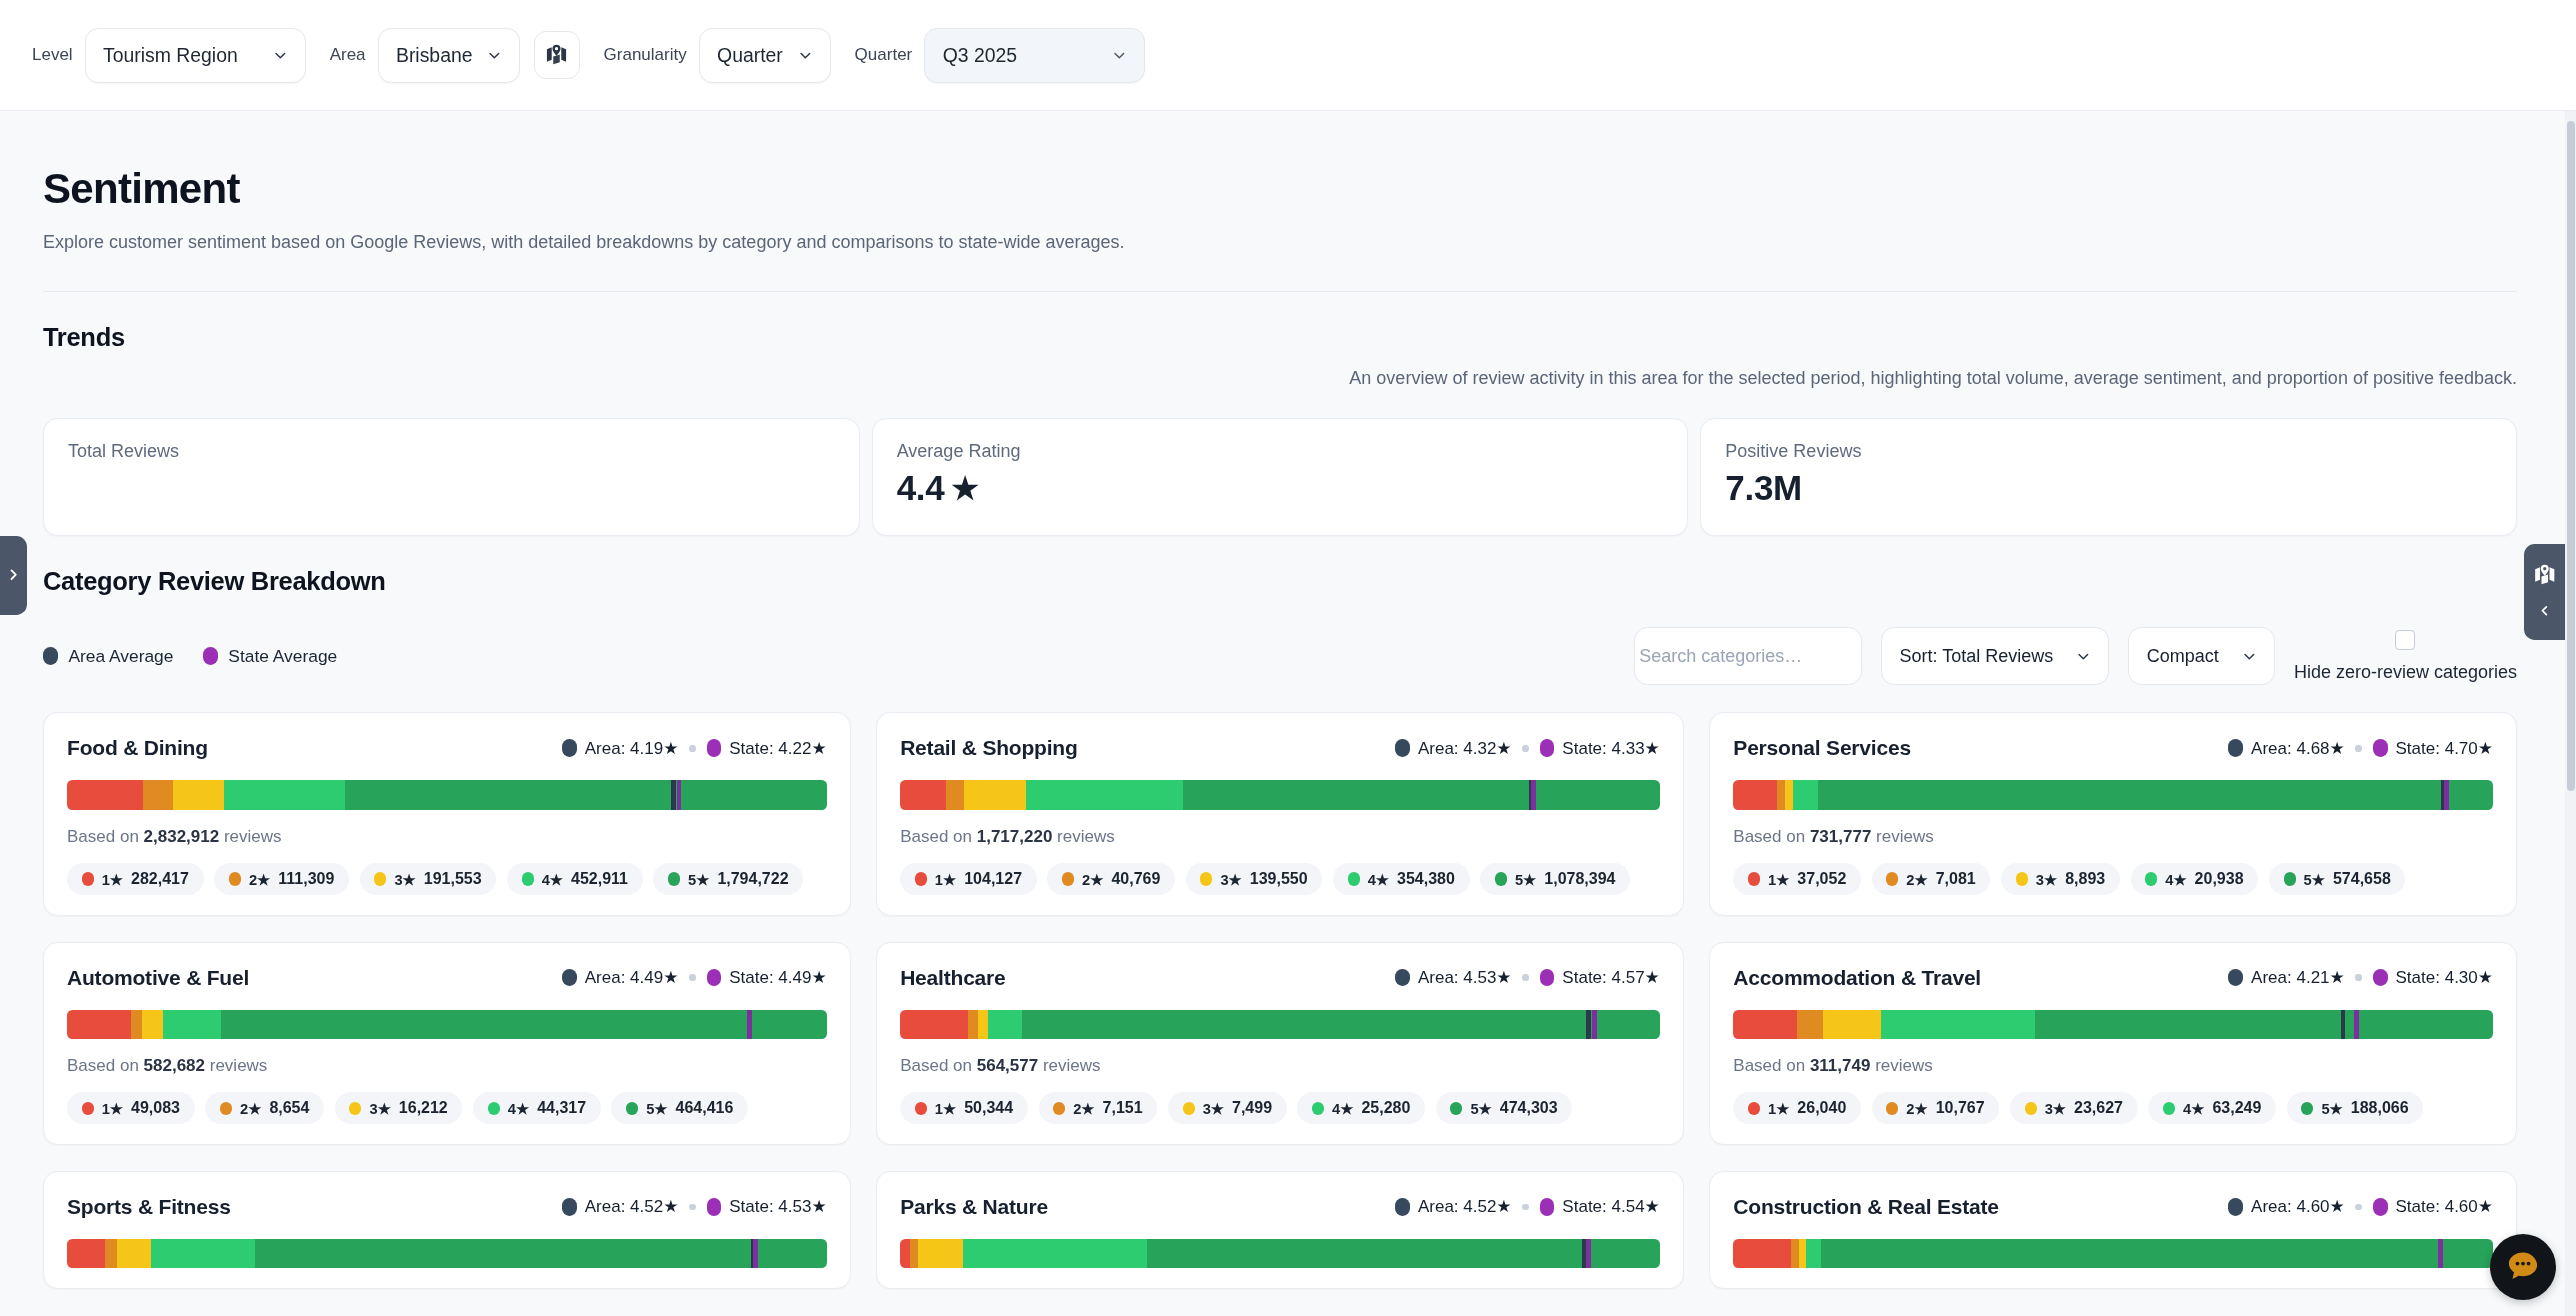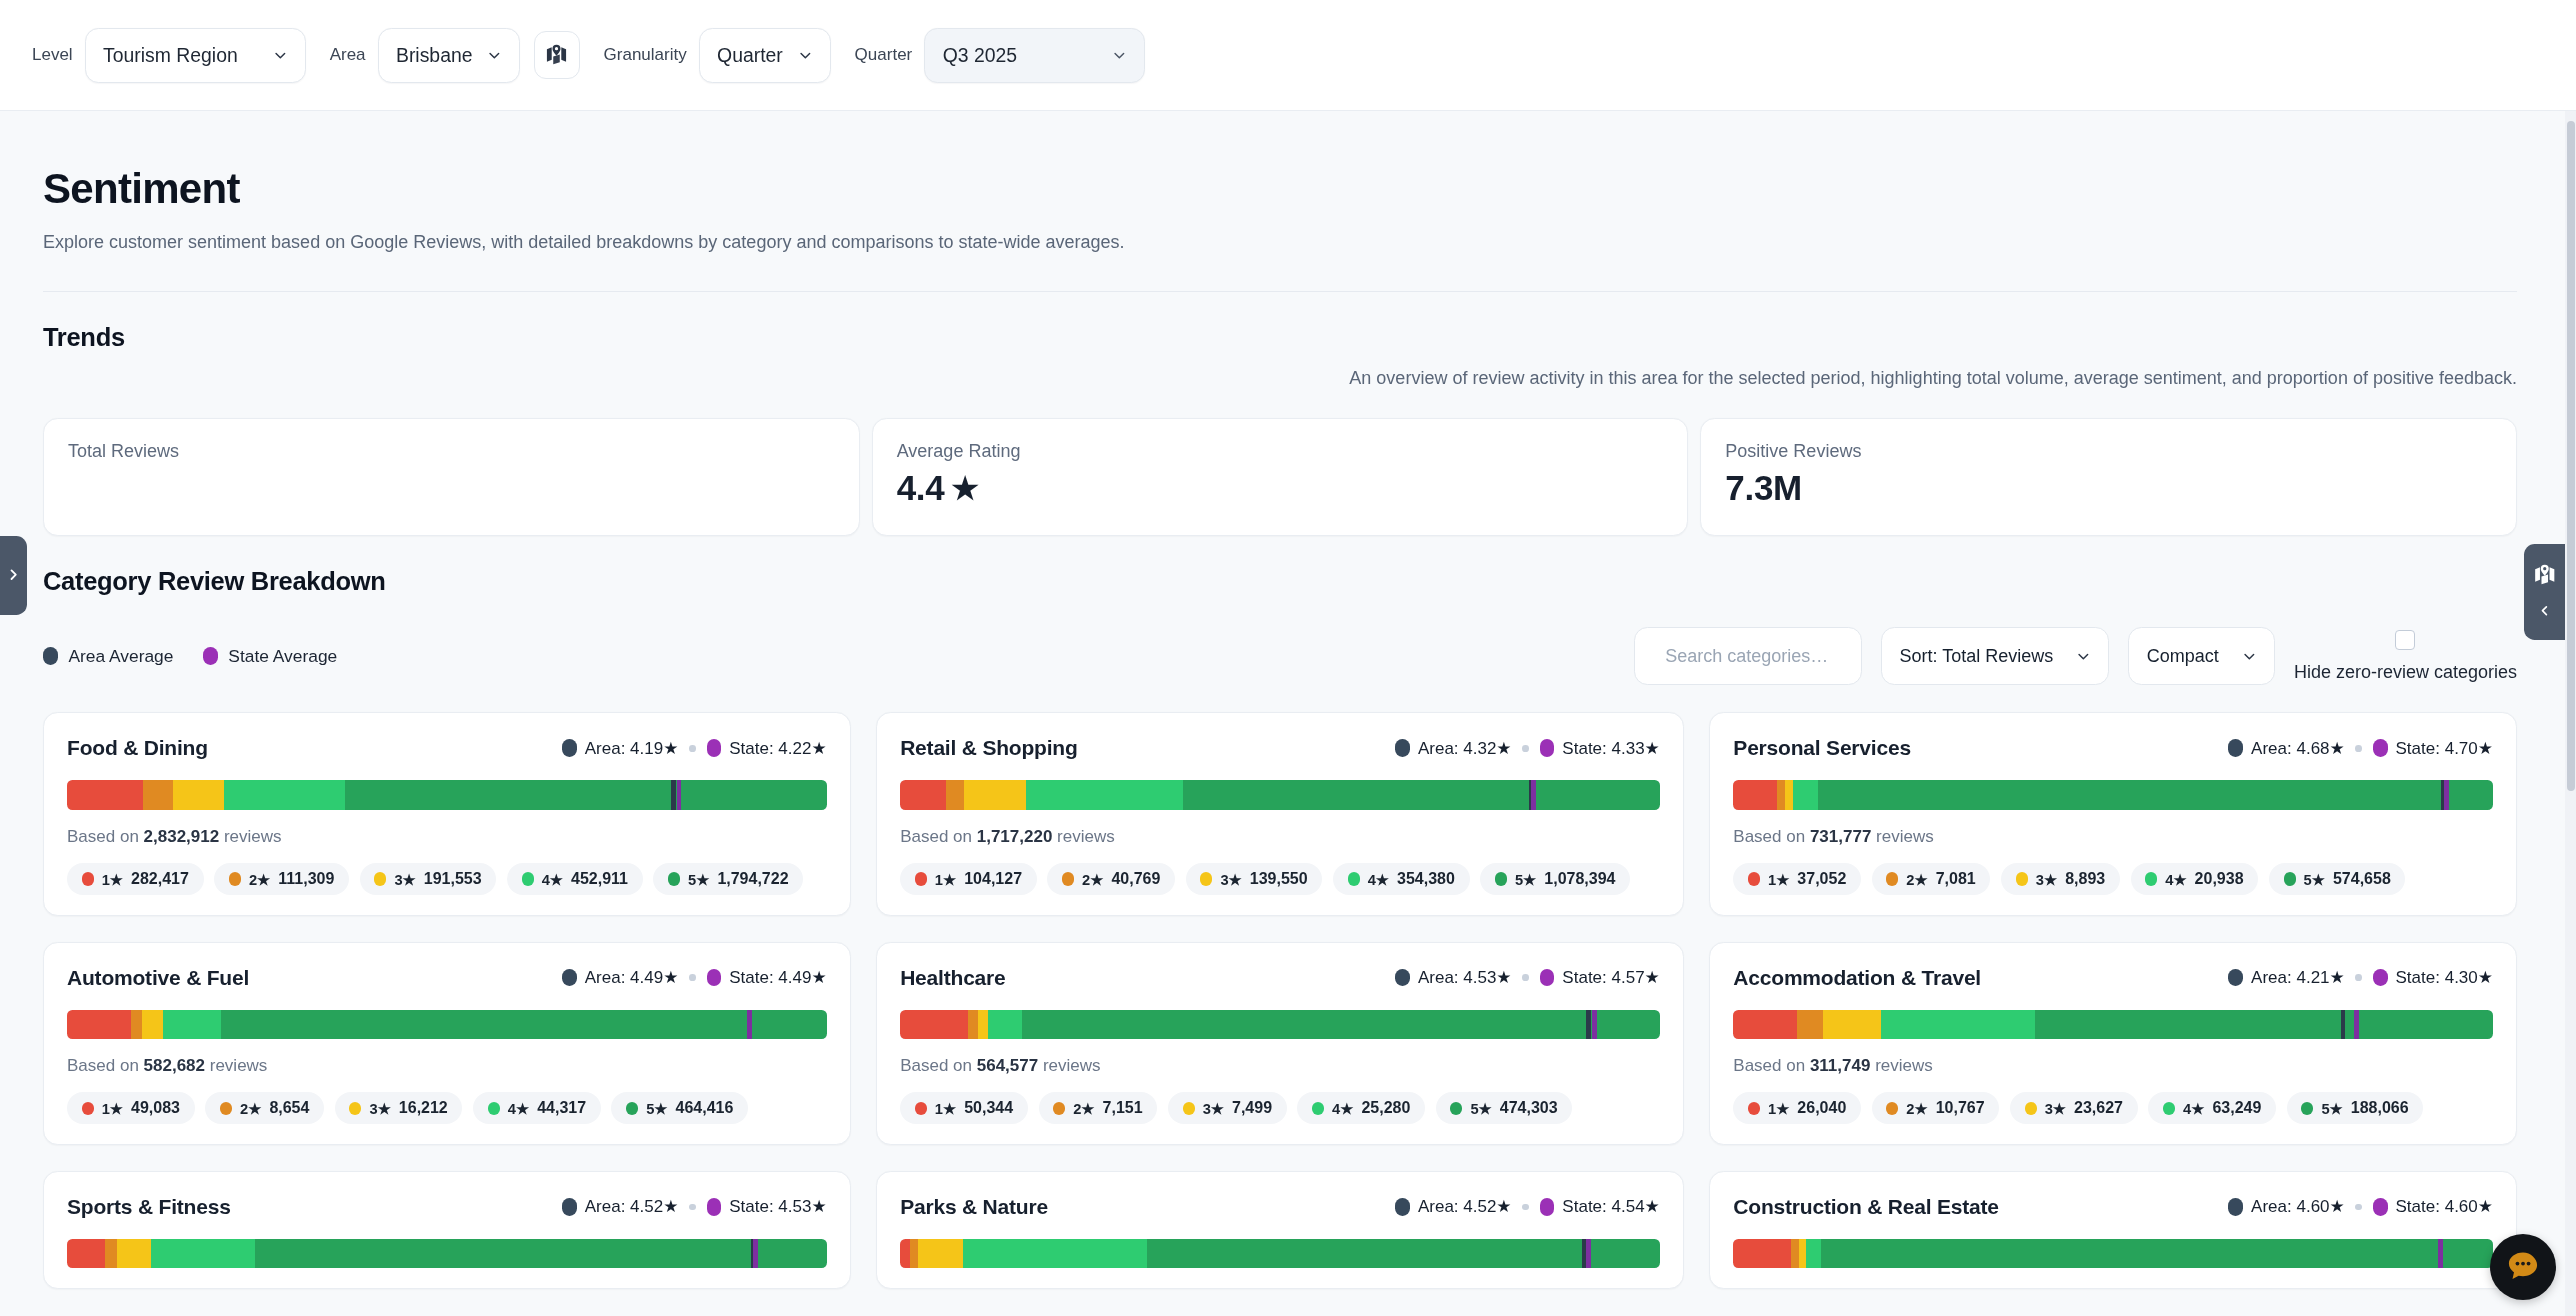--- a/index.html
+++ b/index.html
@@ -95,21 +95,21 @@
   .legend { display: flex; align-items: center; gap: 29.5px; }
   .legend-item { display: flex; align-items: center; gap: 10.7px; font-size: 17.4px; color: #1c2533; }
   .dot { width: 14.7px; height: 17.4px; border-radius: 7.4px; flex: none; }
   .dot.area { background: #37495c; }
   .dot.state { background: #9b30b6; }
 
   .tools { display: flex; align-items: center; gap: 19px; }
   .tinput {
     width: 228px; height: 58px;
     border: 0.7px solid #e3e8ee; border-radius: 13.4px; background: #fff;
-    font-size: 18px; color: #16202e; padding: 0 30px;
+    font-size: 18px; color: #16202e; padding: 0 4px;
     font-family: "Liberation Sans", sans-serif;
   }
   .tinput::placeholder { color: #9aa5b4; }
   .tsel {
     height: 58px; border: 0.7px solid #e3e8ee; border-radius: 13.4px; background: #fff;
     display: flex; align-items: center; justify-content: space-between;
     gap: 23px; padding: 0 17.4px; font-size: 18px; color: #16202e; white-space: nowrap;
   }
   .tcheck { display: flex; align-items: center; gap: 12px; font-size: 18px; color: #1c2533; flex-direction: column; }
   .cbox {

